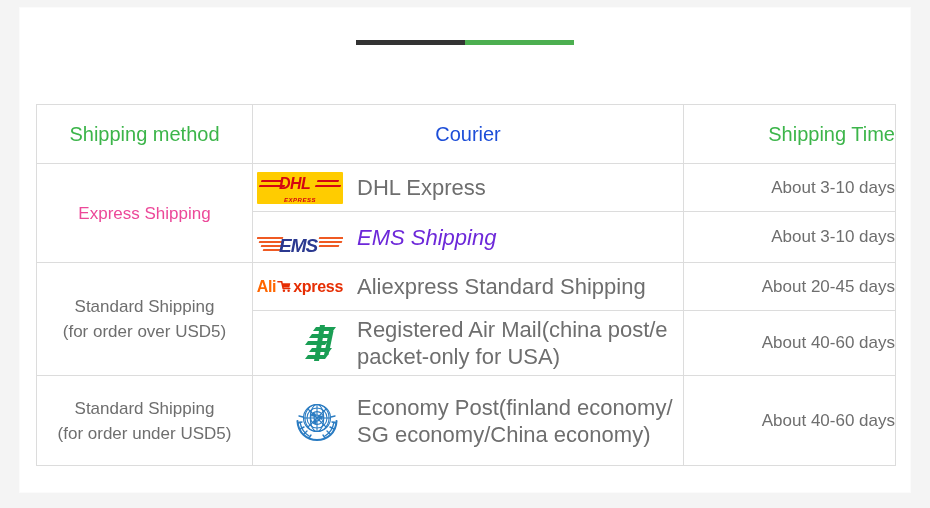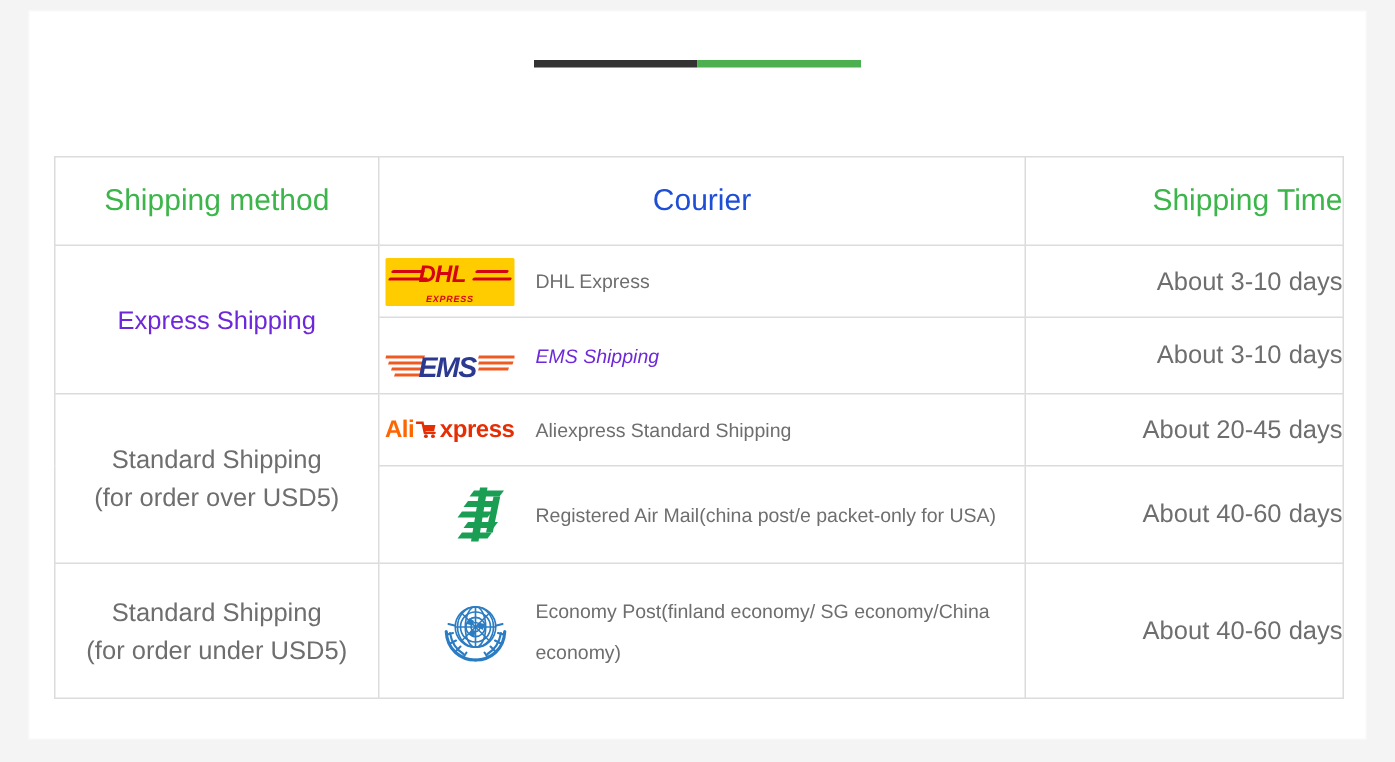--- a/index.html
+++ b/index.html
@@ -89,21 +89,21 @@
   }
   .logo-box {
     width: 90px;
     min-width: 90px;
     display: flex;
     align-items: center;
     justify-content: flex-end;
   }
   .courier-label {
     color: #6e6e6e;
-    font-size: 13px;
+    font-size: 22px;
     line-height: 27px;
   }
 
   .r-h1 { height: 48px; }
   .r-h2 { height: 48px; }
   .r-h3 { height: 48px; }
   .r-h4 { height: 65px; }
   .r-h5 { height: 90px; }
 
   
@@ -209,21 +209,21 @@
 
   <table id="table" style="border-color: rgb(220, 220, 220);">
     <tbody>
       <tr>
         <td class="c-method head-cell" style="color: rgb(60, 181, 74); border-color: rgb(220, 220, 220);">Shipping method</td>
         <td class="c-courier head-cell" style="color: #1d4ed8; border-color: rgb(220, 220, 220);">Courier</td>
         <td class="c-time head-cell" style="color: rgb(60, 181, 74); border-color: rgb(220, 220, 220); text-align: right;">Shipping Time</td>
       </tr>
 
       <tr class="r-h1">
-        <td class="method-cell" rowspan="2" style="color: #6d28d9; border-color: rgb(220, 220, 220);">
+        <td class="method-cell" rowspan="2" style="color: #ec4899; border-color: rgb(220, 220, 220);">
           <div>Express Shipping</div>
         </td>
         <td class="courier-cell" style="border-color: rgb(220, 220, 220);">
           <div class="courier-inner">
             <span class="logo-box">
               <span class="dhl">
                 <span class="bar b1"></span>
                   <span class="bar b2"></span>
                 <span class="bar b3"></span>
                   <span class="bar b4"></span>

